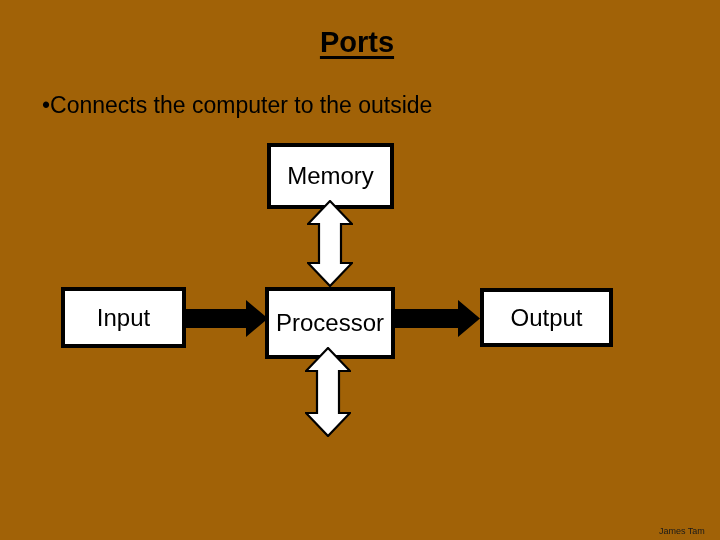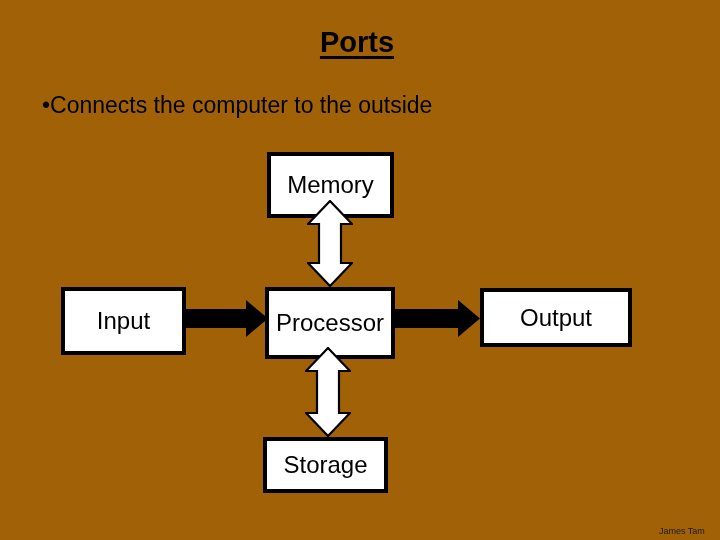--- a/index.html
+++ b/index.html
@@ -38,24 +38,24 @@
     position: absolute;
     box-sizing: border-box;
     border: 4px solid #000000;
     background: #ffffff;
     display: flex;
     align-items: center;
     justify-content: center;
     font-size: 24px;
     white-space: nowrap;
   }
-  .box-memory    { left: 267px; top: 152px; width: 127px; height: 66px; }
-  .box-input     { left:  61px; top: 287px; width: 125px; height: 68px; }
+  .box-memory    { left: 267px; top: 143px; width: 127px; height: 66px; }
+  .box-input     { left:  61px; top: 287px; width: 125px; height: 61px; }
   .box-processor { left: 265px; top: 287px; width: 130px; height: 72px; }
-  .box-output    { left: 480px; top: 288px; width: 152px; height: 59px; }
+  .box-output    { left: 480px; top: 288px; width: 133px; height: 59px; }
   .box-storage   { left: 263px; top: 437px; width: 125px; height: 56px; }
   .arrow { position: absolute; display: block; }
   .arrow-mem-proc  { left: 307px; top: 200px; }
   .arrow-proc-stor { left: 305px; top: 347px; }
   .arrow-in-proc   { left: 185px; top: 300px; }
   .arrow-proc-out  { left: 395px; top: 300px; }
   .footer-credit {
     position: absolute;
     left: 659px;
     top: 526px;
@@ -84,23 +84,20 @@
   </div>
 
   <div class="diagram-box box-processor">
     <span>Processor</span>
   </div>
 
   <div class="diagram-box box-output">
     <span>Output</span>
   </div>
 
-  <div class="diagram-box box-storage">
-    <span>Storage</span>
-  </div>
 
   <svg class="arrow arrow-mem-proc" width="46" height="87" viewBox="0 0 46 87">
     <polygon points="23,1 45,24 34,24 34,63 45,63 23,86 1,63 12,63 12,24 1,24" fill="#ffffff" stroke="#000000" stroke-width="2.2" stroke-linejoin="miter"></polygon>
   </svg>
 
   <svg class="arrow arrow-proc-stor" width="46" height="90" viewBox="0 0 46 90">
     <polygon points="23,1 45,24 34,24 34,66 45,66 23,89 1,66 12,66 12,24 1,24" fill="#ffffff" stroke="#000000" stroke-width="2.2" stroke-linejoin="miter"></polygon>
   </svg>
 
   <svg class="arrow arrow-in-proc" width="83" height="37" viewBox="0 0 83 37">

